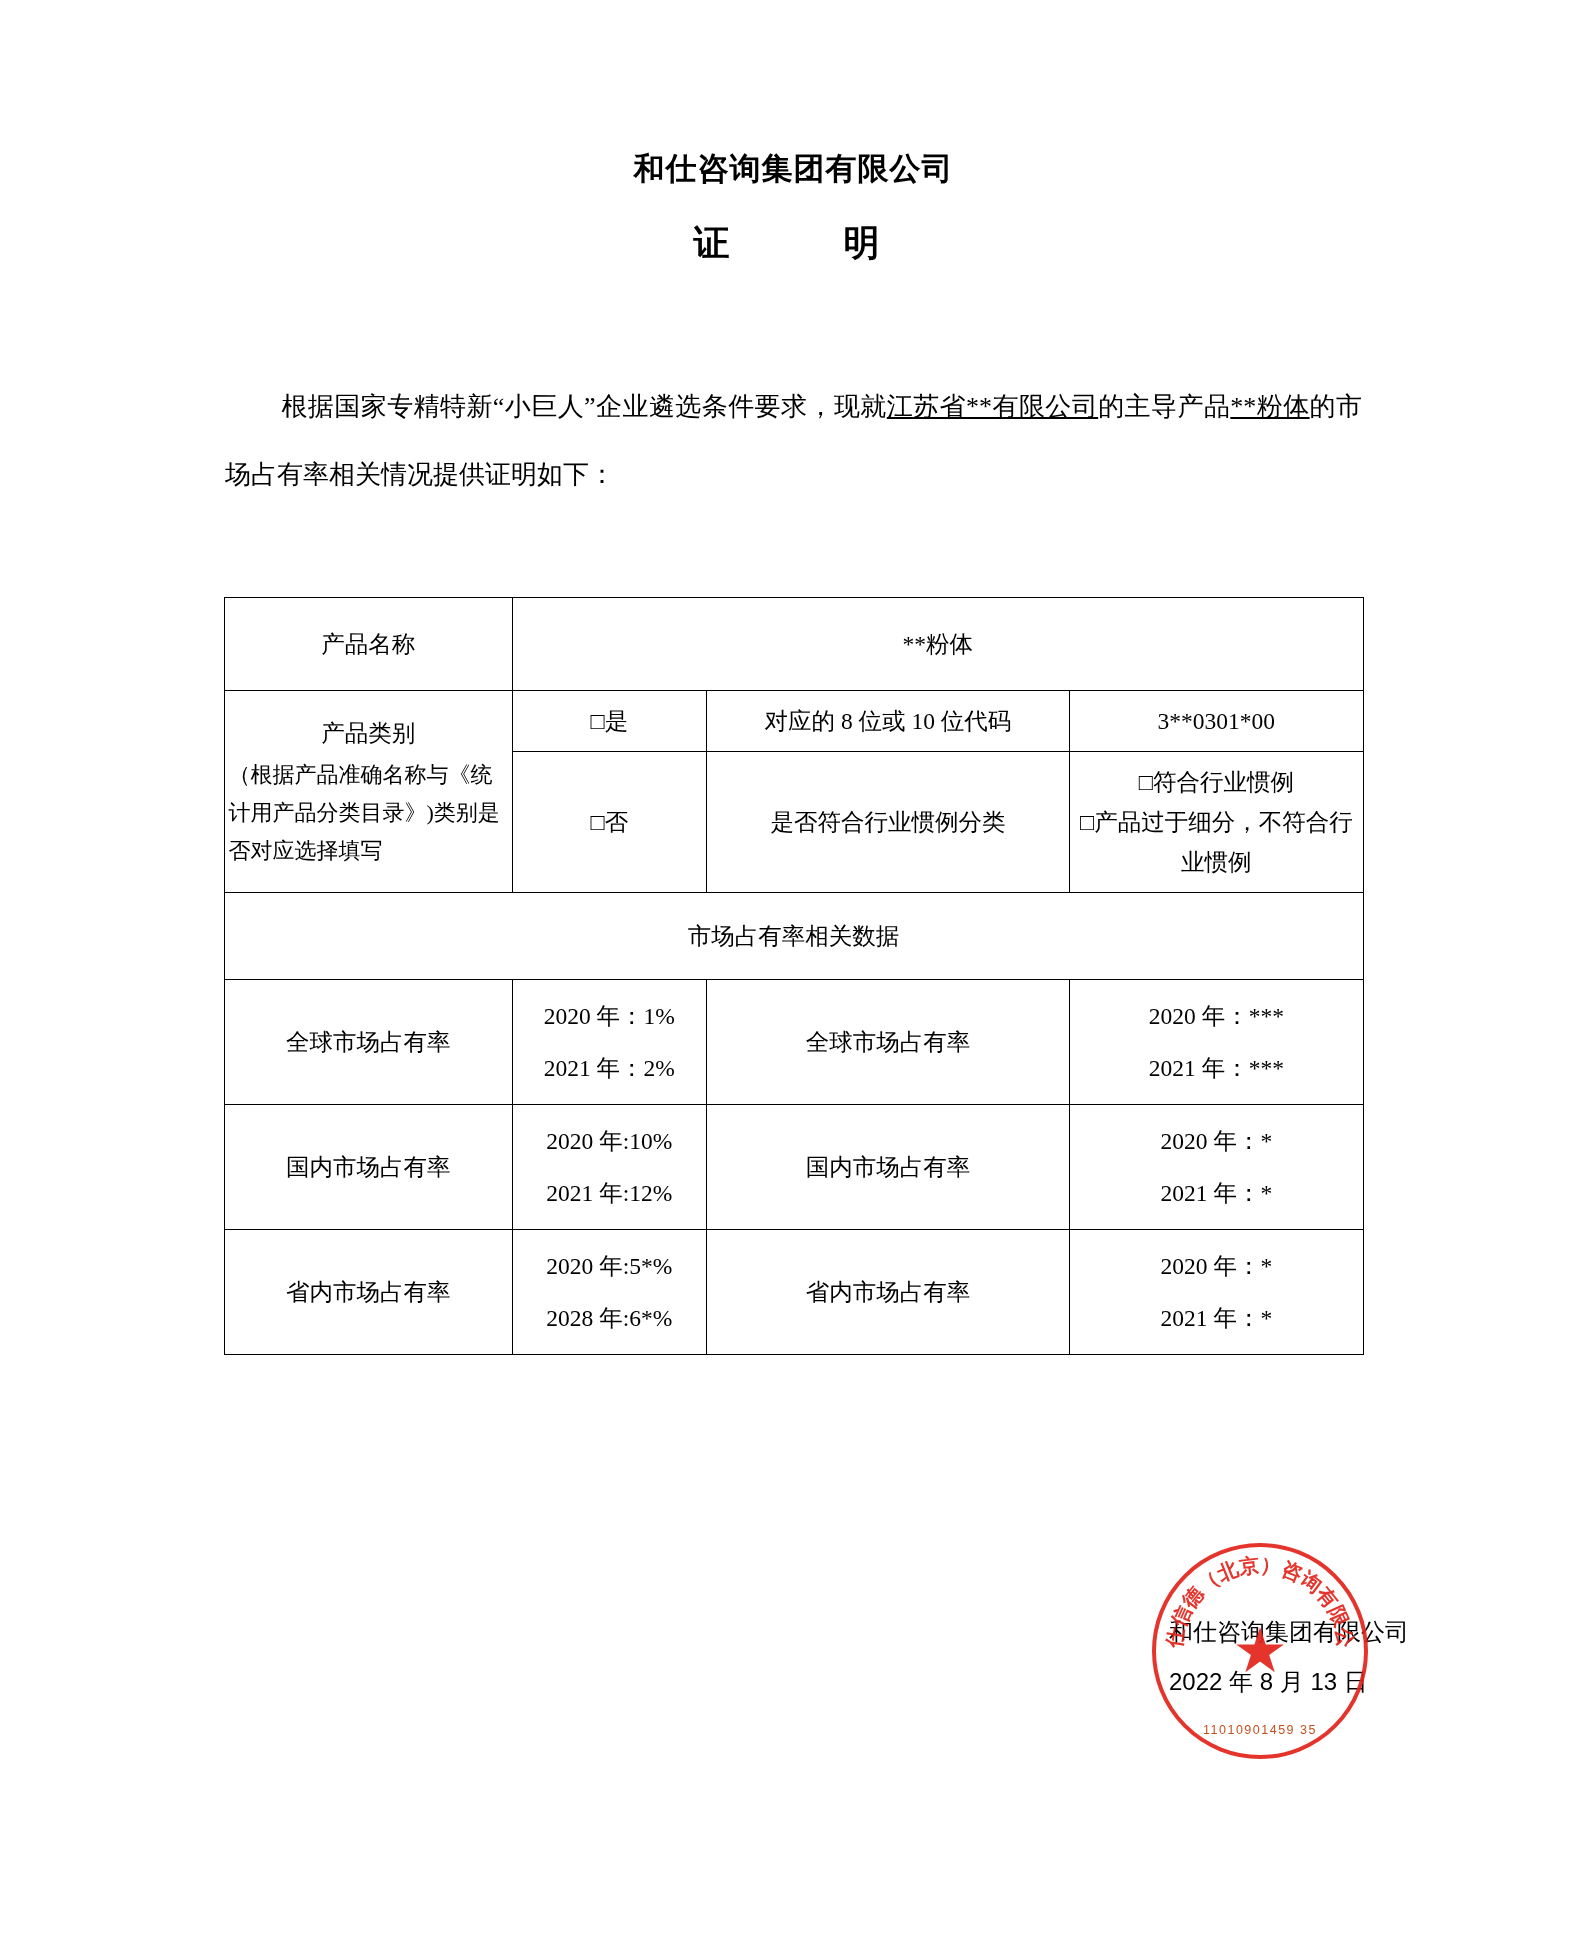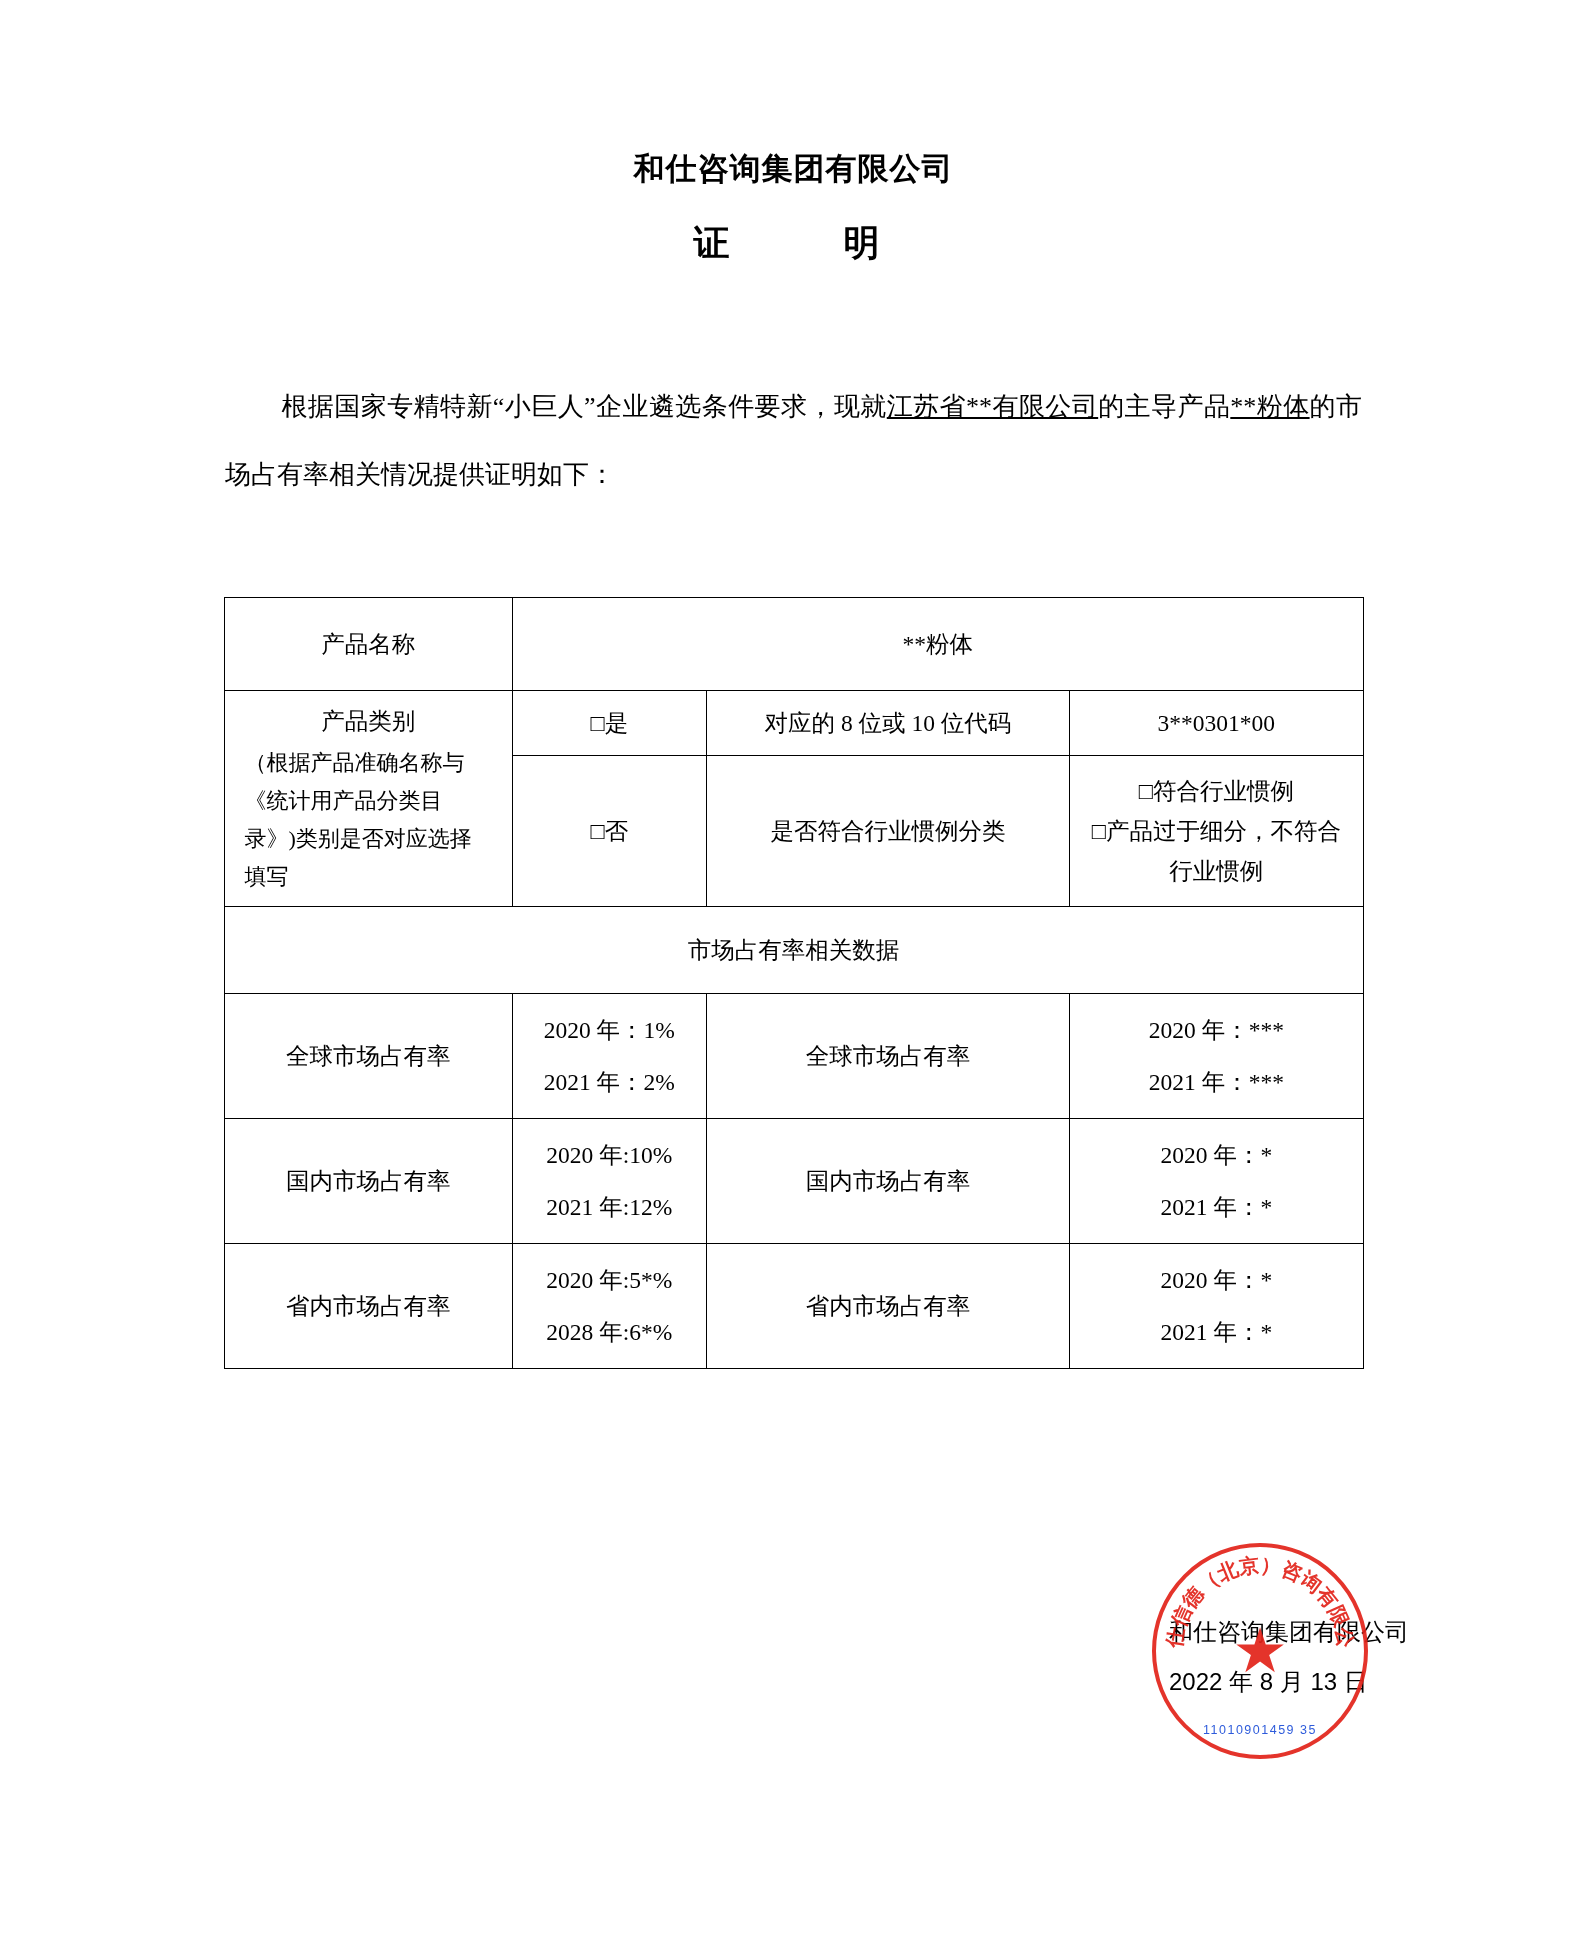--- a/index.html
+++ b/index.html
@@ -45,21 +45,21 @@
   }
   table.cert {
     border-collapse: collapse;
     margin: 88px auto 0 auto;
     width: 1140px;
     table-layout: fixed;
   }
   table.cert td {
     border: 1.2px solid #000000;
     font-size: 23.5px;
-    padding: 10px 20px;
+    padding: 10px 4px;
     vertical-align: middle;
     text-align: center;
     line-height: 40px;
   }
   td.prod-name-label { height: 72px; }
   td.prod-cat-label {
     text-align: center;
     vertical-align: middle;
     padding: 14px 14px;
   }
@@ -121,21 +121,21 @@
     height: 100%;
     color: #e2231a;
   }
   .stamp .bottom-num {
     position: absolute;
     width: 100%;
     bottom: 18px;
     text-align: center;
     font-size: 12.5px;
     letter-spacing: 1.5px;
-    color: #1d4ed8;
+    color: #c2410c;
     font-family: "Liberation Sans", sans-serif;
   }
   .stamp svg text {
     fill: #e2231a;
     font-size: 21px;
     font-family: "Liberation Serif", serif;
     font-weight: bold;
   }
 </style>
 </head>

